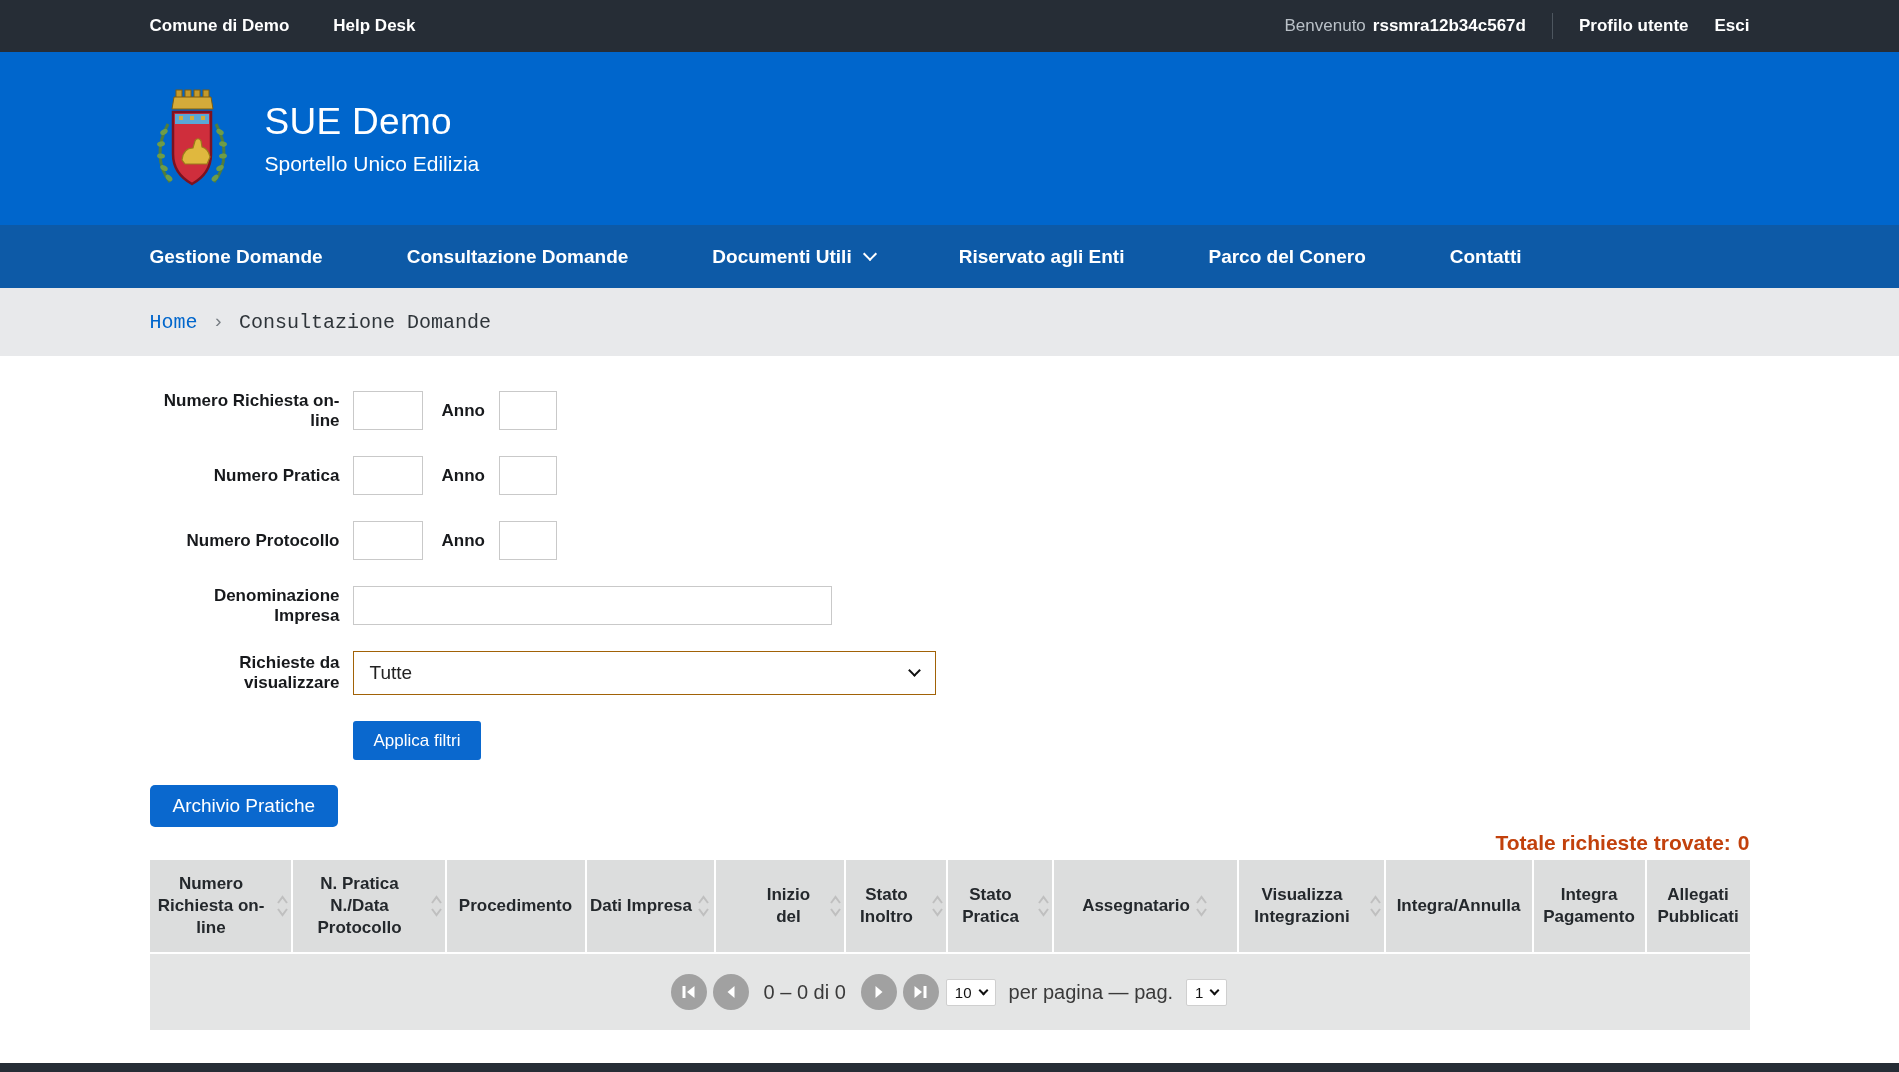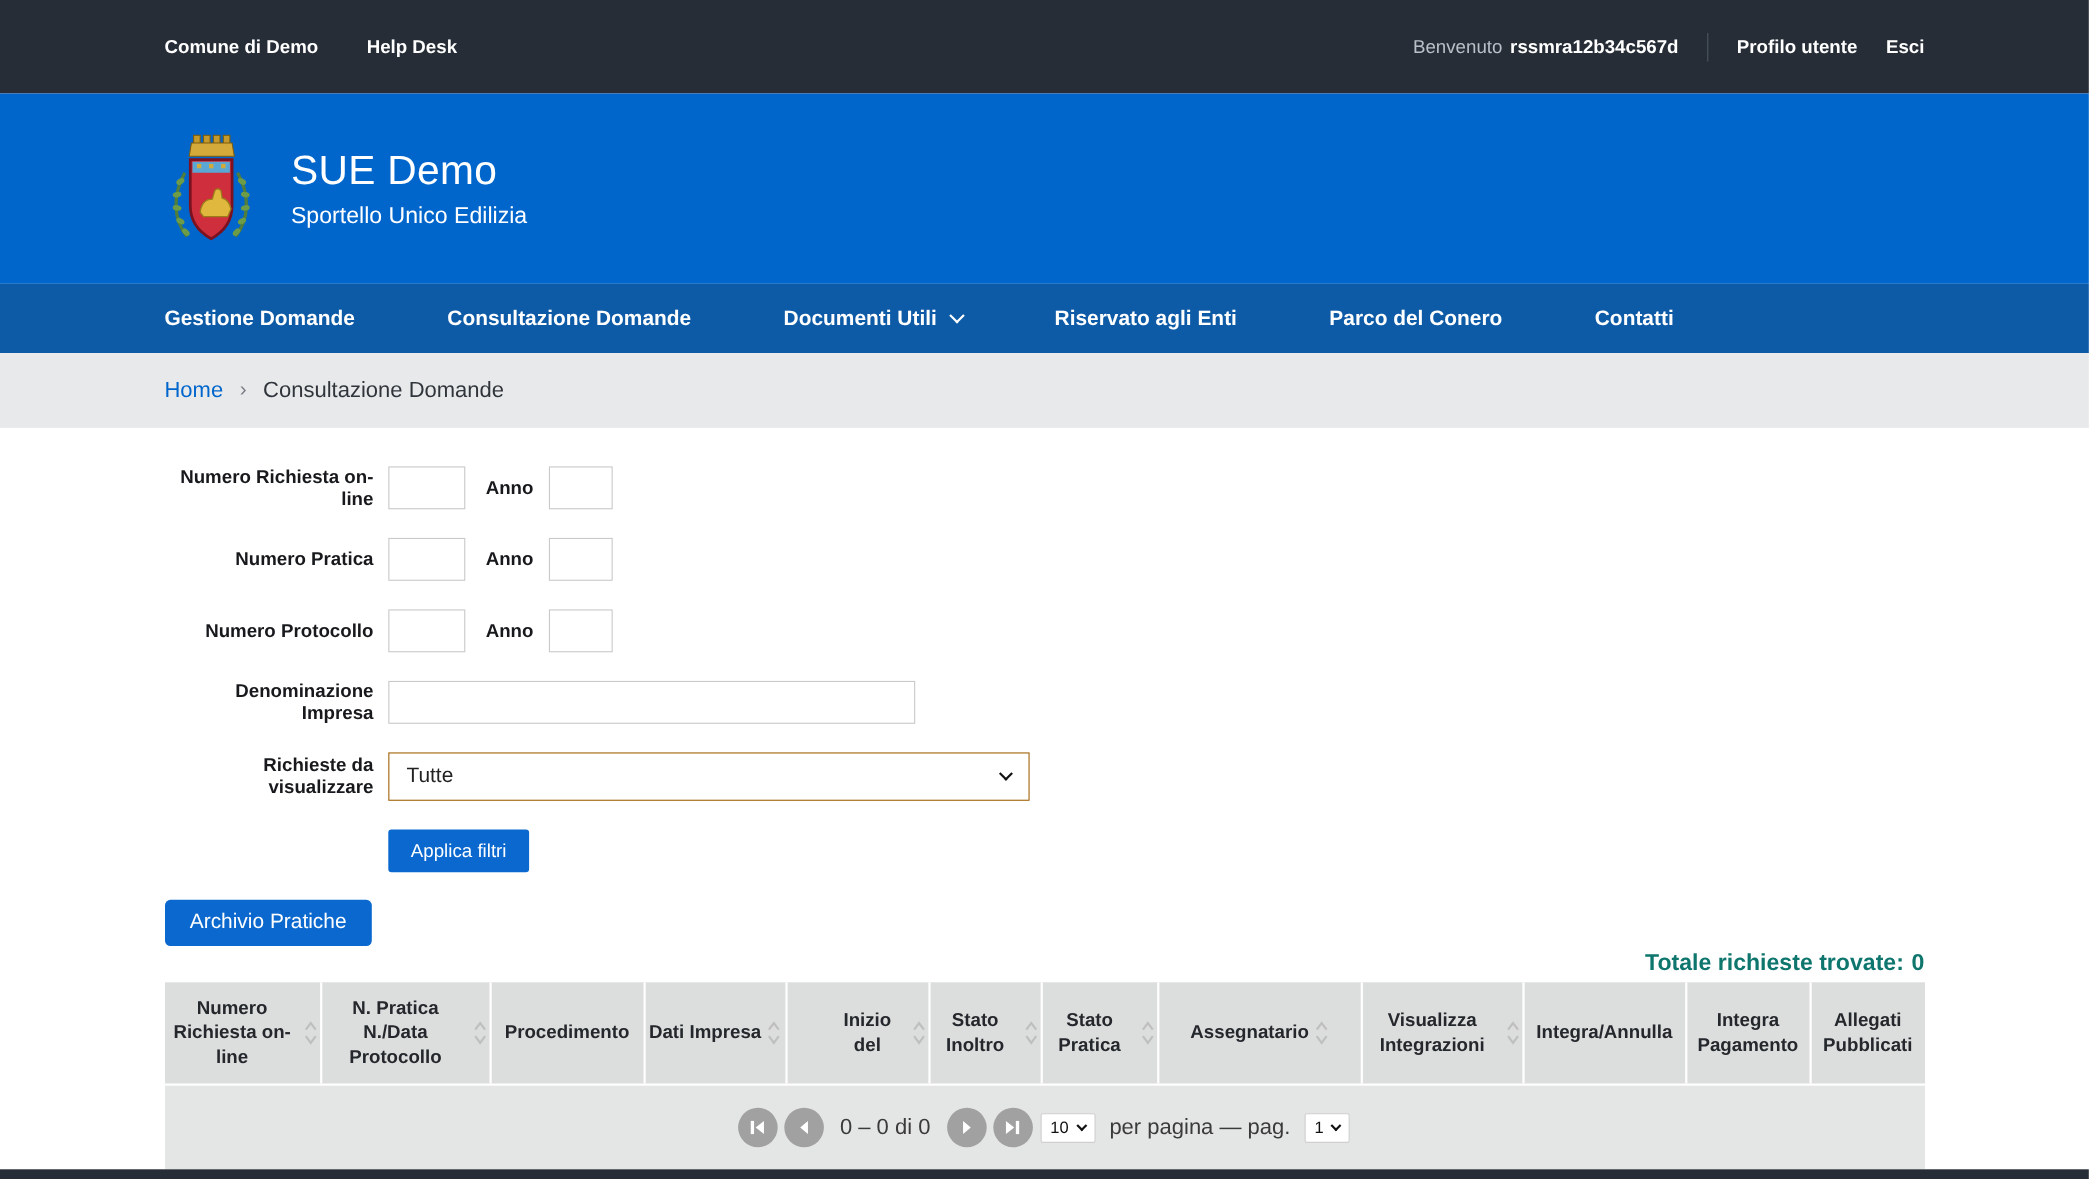--- a/index.html
+++ b/index.html
@@ -13,21 +13,21 @@
   }
   *{margin:0;padding:0;box-sizing:border-box;}
   body{
     width:1899px;height:1072px;position:relative;overflow:hidden;
     background:#fff;font-family:"Liberation Sans","DejaVu Sans",sans-serif;
   }
   a{text-decoration:none;}
   .container{width:1600px;margin:0 auto;}
 
   
-  .topbar{height:85px;background:var(--topbar-bg);}
+  .topbar{height:52px;background:var(--topbar-bg);}
   .topbar-inner{display:flex;align-items:center;justify-content:space-between;height:100%;}
   .topbar-left{display:flex;gap:44px;}
   .topbar-link{color:#fff;font-weight:bold;font-size:17px;}
   .topbar-right{display:flex;align-items:center;gap:26px;}
   .welcome{color:#b9c0c7;font-size:17px;}
   .welcome .username{color:#fff;font-weight:bold;margin-left:7px;}
   .v-divider{width:1px;height:26px;background:#4d565f;}
 
   
   .site-header{height:173px;background:var(--primary);}
@@ -46,21 +46,21 @@
 
   
   .mainnav{height:63px;background:var(--nav-bar);}
   .nav-inner{display:flex;align-items:center;height:100%;gap:84px;}
   .nav-item{color:#fff;font-weight:bold;font-size:19px;display:flex;align-items:center;gap:13px;}
   .nav-caret{width:10px;height:10px;border-right:2.6px solid #fff;border-bottom:2.6px solid #fff;
     transform:rotate(45deg);margin-top:-6px;}
 
   
   .breadcrumb-bar{height:68px;background:var(--breadcrumb-bg);}
-  .bc-inner{display:flex;align-items:center;height:100%;gap:15px;}
+  .bc-inner{display:flex;align-items:center;height:100%;gap:15px;font-family:Liberation Mono, monospace;}
   .bc-home{color:var(--primary);font-size:20px;}
   .bc-sep{color:#787e84;font-size:19px;}
   .bc-current{color:#2f353a;font-size:20px;}
 
   
   .content{padding-top:35px;}
   .filter-row{display:flex;align-items:center;margin-bottom:26px;height:39px;}
   .filter-label{width:190px;text-align:right;font-weight:bold;font-size:17px;color:#17191c;
     margin-right:13px;line-height:1.15;}
   .input-num{width:70px;height:39px;border:1px solid #c9c9c9;font-size:16px;padding:0 6px;
@@ -75,21 +75,21 @@
     align-items:center;justify-content:space-between;padding:0 16px;font-size:19px;color:#222;
     cursor:pointer;}
   .chev{width:9px;height:9px;border-right:2px solid #111;border-bottom:2px solid #111;
     transform:rotate(45deg);margin-top:-5px;}
   .apply-btn{margin-left:203px;height:39px;padding:0 21px;background:var(--button-blue);
     color:#fff;border:none;border-radius:3px;font-size:17px;font-family:inherit;cursor:pointer;}
 
   .archive-btn{margin-top:25px;height:42px;padding:0 23px;background:var(--button-blue);
     color:#fff;border:none;border-radius:5px;font-size:19px;font-family:inherit;cursor:pointer;display:block;}
 
-  .total{ text-align:right;font-weight:bold;font-size:21px;color:#0f766e;margin-top:4px;margin-bottom:5px;}
+  .total{ text-align:right;font-weight:bold;font-size:21px;color:#c2410c;margin-top:4px;margin-bottom:5px;}
   .total .total-value{margin-left:7px;}
 
   
   .thead{display:flex;background:var(--table-header-bg);height:92px;}
   .th{display:flex;align-items:center;justify-content:center;gap:5px;
     border-right:2px solid #fff;padding:4px 2px;}
   .th:last-child{border-right:none;}
   .th-label{font-weight:bold;font-size:17px;color:#24282c;text-align:center;line-height:1.3;}
   .sort-icon{display:flex;align-items:center;}
   .pag-row{display:flex;align-items:center;justify-content:center;background:var(--pagination-bg);

